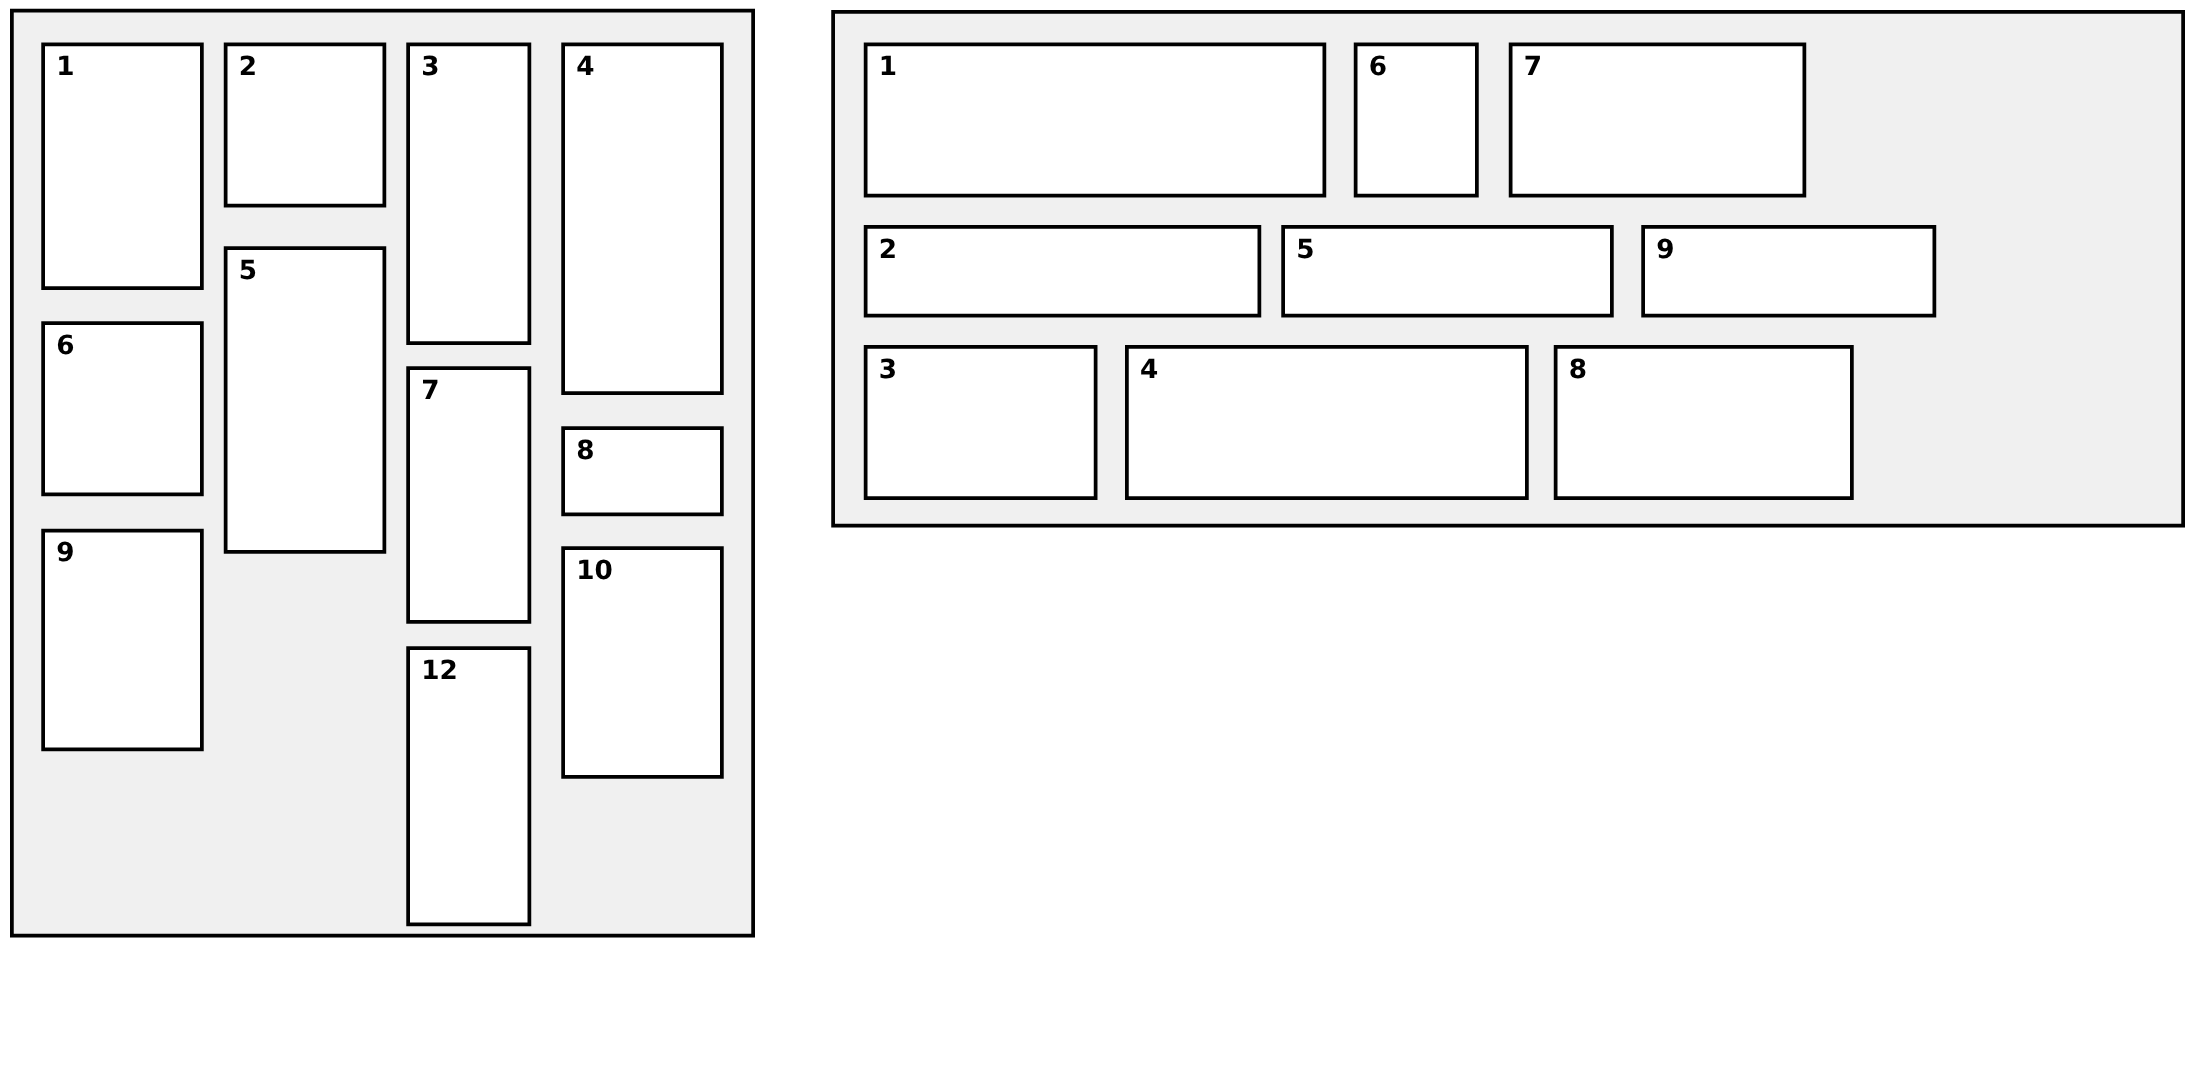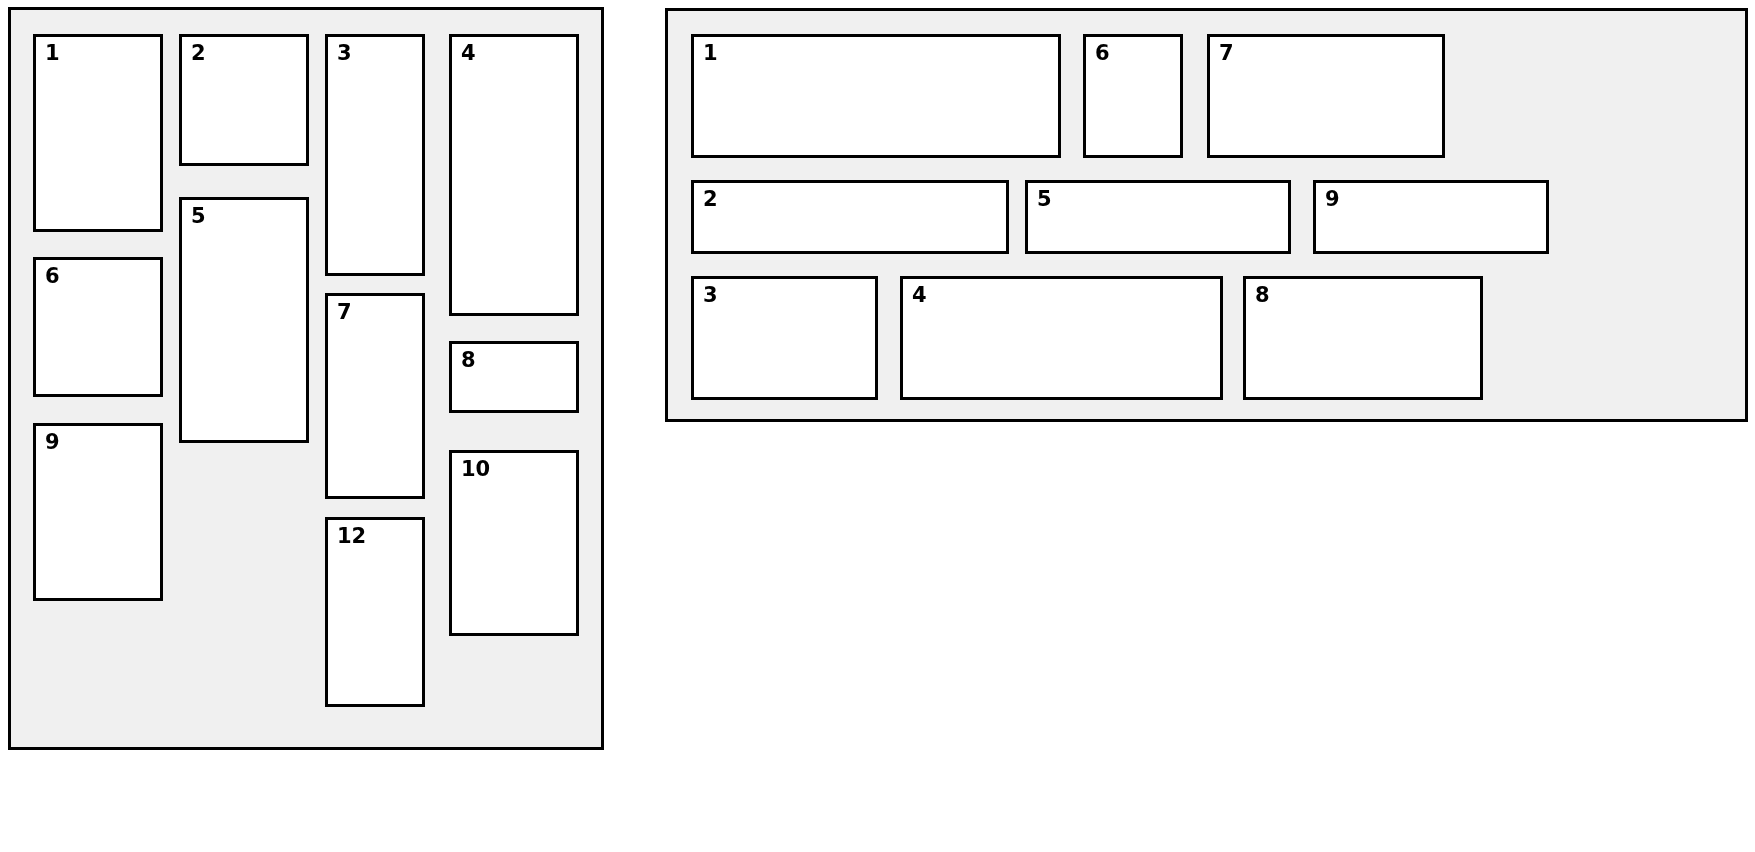--- a/index.html
+++ b/index.html
@@ -71,24 +71,24 @@
       </div>
       <div class="box" style="left: 314px; top: 283px; width: 100px; height: 206px; border-color: rgb(0, 0, 0);">
         <span class="box-label" style="color: rgb(0, 0, 0);">7</span>
       </div>
       <div class="box" style="left: 438px; top: 331px; width: 130px; height: 72px; border-color: rgb(0, 0, 0);">
         <span class="box-label" style="color: rgb(0, 0, 0);">8</span>
       </div>
       <div class="box" style="left: 22px; top: 413px; width: 130px; height: 178px; border-color: rgb(0, 0, 0);">
         <span class="box-label" style="color: rgb(0, 0, 0);">9</span>
       </div>
-      <div class="box" style="left: 438px; top: 427px; width: 130px; height: 186px; border-color: rgb(0, 0, 0); margin-top: 13px;">
+      <div class="box" style="left: 438px; top: 427px; width: 130px; height: 186px; border-color: rgb(0, 0, 0);">
         <span class="box-label" style="color: rgb(0, 0, 0);">10</span>
       </div>
-      <div class="box" style="left: 314px; top: 507px; width: 100px; height: 190px; border-color: rgb(0, 0, 0);">
+      <div class="box" style="left: 314px; top: 507px; width: 100px; height: 224px; border-color: rgb(0, 0, 0);">
         <span class="box-label" style="color: rgb(0, 0, 0);">12</span>
       </div>
     </div>
     <div class="panel" style="left: 665px; top: 8px; width: 1083px; height: 414px; background: rgb(240, 240, 240); border-color: rgb(0, 0, 0);">
       <div class="box" style="left: 23px; top: 23px; width: 370px; height: 124px; border-color: rgb(0, 0, 0);">
         <span class="box-label" style="color: rgb(0, 0, 0);">1</span>
       </div>
       <div class="box" style="left: 415px; top: 23px; width: 100px; height: 124px; border-color: rgb(0, 0, 0);">
         <span class="box-label" style="color: rgb(0, 0, 0);">6</span>
       </div>

